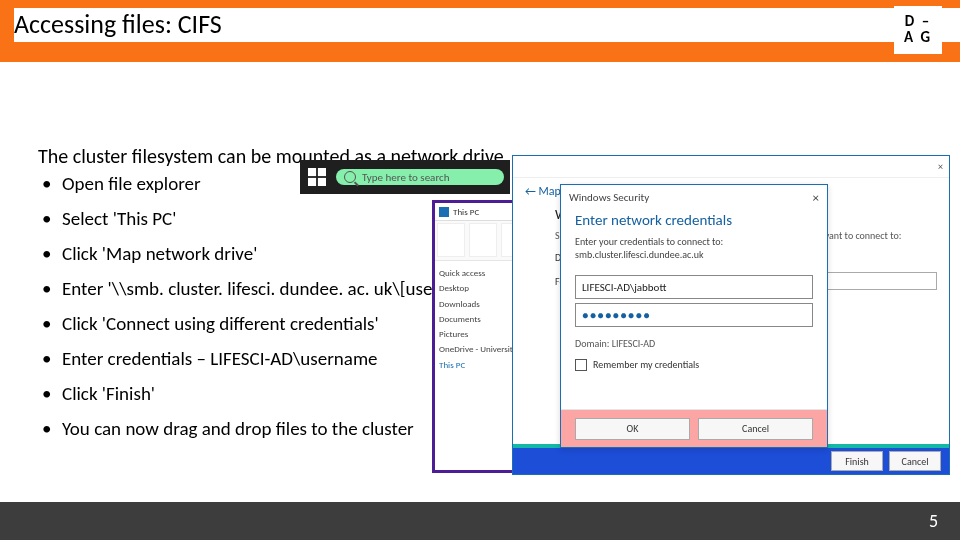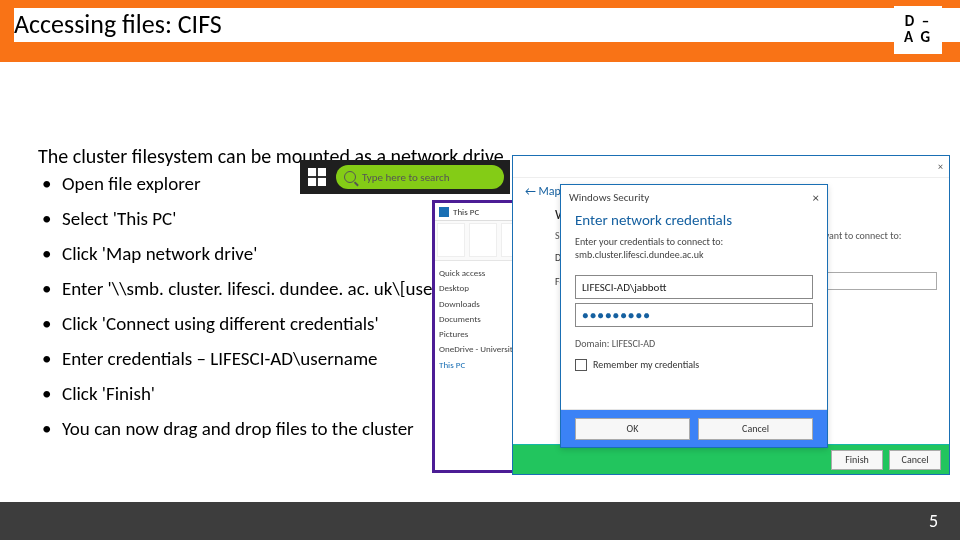--- a/index.html
+++ b/index.html
@@ -13,21 +13,21 @@
   
   .intro{position:absolute;left:38px;top:144px;font-size:20px;color:#000}
   .bullets{position:absolute;left:38px;top:166px;font-size:19px;color:#000;list-style:none}
   .bullets li{padding:6px 0 6px 24px;position:relative}
   .bullets li::before{content:"•";position:absolute;left:4px;top:6px}
 
   
   .taskbar{position:absolute;left:300px;top:160px;width:210px;height:34px;background:#1f1f1f;display:flex;align-items:center;gap:0}
   .start{width:34px;height:34px;display:flex;align-items:center;justify-content:center;color:#fff}
   .start svg{width:18px;height:18px;fill:#fff}
-  .searchbox{flex:1;height:24px;margin:4px 6px 4px 2px;background:#84cc16;border-radius:13px;display:flex;align-items:center;padding:0 8px;color:#555;font-size:11px}
+  .searchbox{flex:1;height:16px;margin:4px 6px 4px 2px;background:#86efac;border-radius:13px;display:flex;align-items:center;padding:0 8px;color:#555;font-size:11px}
   .searchbox .mag{width:12px;height:12px;border:1.5px solid #555;border-radius:50%;position:relative;margin-right:6px}
   .searchbox .mag::after{content:"";position:absolute;width:5px;height:1.5px;background:#555;bottom:-2px;right:-4px;transform:rotate(45deg)}
 
   
   .explorer{position:absolute;left:432px;top:200px;width:120px;height:273px;border:3px solid #4c1d95;background:#fff;font-size:9px;color:#333}
   .explorer .etitle{height:18px;border-bottom:1px solid #ddd;background:#fff;display:flex;align-items:center;padding:0 4px}
   .explorer .etitle::before{content:"";width:10px;height:10px;background:#1a6fb4;margin-right:4px}
   .explorer .eribbon{height:40px;background:#fafafa;border-bottom:1px solid #e5e5e5;display:flex;gap:4px;padding:2px}
   .explorer .rbtn{width:28px;height:34px;border:1px solid #eee;background:#fff}
   .explorer .eside{padding:4px;line-height:1.7;color:#444}
@@ -35,35 +35,35 @@
 
   
   .mapdrive{position:absolute;left:512px;top:155px;width:438px;height:320px;border:1px solid #1a6fb4;background:#fff;font-size:11px;color:#333}
   .mapdrive .mtitle{height:22px;display:flex;align-items:center;justify-content:space-between;padding:0 6px;border-bottom:1px solid #eee;font-size:10px;color:#555}
   .mapdrive .mhead{padding:6px 12px;font-size:12px;color:#1560a0}
   .mapdrive .mq{padding:2px 12px 2px 42px;font-size:14px;color:#222}
   .mapdrive .msub{padding:4px 12px 2px 42px;font-size:10px;color:#555}
   .mapdrive .mrow{display:flex;align-items:center;gap:6px;padding:4px 12px 2px 42px}
   .mapdrive .mlabel{width:40px;font-size:10px}
   .mapdrive .mfield{flex:1;height:18px;border:1px solid #aaa;background:#fff}
-  .mapdrive .mbtns{position:absolute;bottom:0;left:0;right:0;height:30px;border-top:1px solid #14b8a6;background:#22c55e;display:flex;justify-content:flex-end;align-items:center;gap:6px;padding:0 8px}
+  .mapdrive .mbtns{position:absolute;bottom:0;left:0;right:0;height:30px;border-top:4px solid #14b8a6;background:#1d4ed8;display:flex;justify-content:flex-end;align-items:center;gap:6px;padding:0 8px}
   .btn{height:20px;min-width:52px;border:1px solid #aaa;background:#f7f7f7;font-size:10px;display:flex;align-items:center;justify-content:center;padding:0 8px}
 
   
   .cred{position:absolute;left:560px;top:184px;width:268px;height:264px;border:1px solid #1a6fb4;background:#fff;font-size:11px;color:#333;box-shadow:0 2px 6px rgba(0,0,0,.15)}
   .cred .ctitle{height:24px;display:flex;align-items:center;justify-content:space-between;padding:0 8px;font-size:11px;color:#444}
   .cred .close{font-size:13px;color:#444}
   .cred .chead{padding:2px 14px 4px;font-size:15px;color:#1560a0}
   .cred .csub{padding:2px 14px 10px;font-size:10px;color:#444;line-height:1.3}
   .cred .cinput{margin:4px 14px;height:24px;border:1px solid #888;background:#fff;display:flex;align-items:center;padding:0 6px;font-size:11px;color:#222}
   .cred .cinput.pw{letter-spacing:1px;color:#1560a0}
   .cred .dom{padding:6px 14px 4px;font-size:10px;color:#555}
   .cred .remember{display:flex;align-items:center;gap:6px;padding:4px 14px;font-size:10px;color:#333}
   .cred .remember .cb{width:12px;height:12px;border:1px solid #555}
-  .cred .cbtns{position:absolute;bottom:0;left:0;right:0;height:38px;border-top:1px solid #e5e5e5;background:#3b82f6;display:flex;justify-content:space-around;align-items:center;padding:16px 10px}
+  .cred .cbtns{position:absolute;bottom:0;left:0;right:0;height:38px;border-top:1px solid #e5e5e5;background:#fca5a5;display:flex;justify-content:space-around;align-items:center;padding:16px 10px}
   .cred .cbtns .btn{flex:1;margin:0 4px;height:22px}
 
   
   .footer{position:absolute;left:0;bottom:0;width:960px;height:38px;background:#3d3d3d;color:#fff;display:flex;align-items:center;justify-content:flex-end;padding:0 22px;font-size:18px}
 </style>
 </head>
 <body>
 
 <div class="header">
   <div class="header-title">Accessing files: CIFS</div>

